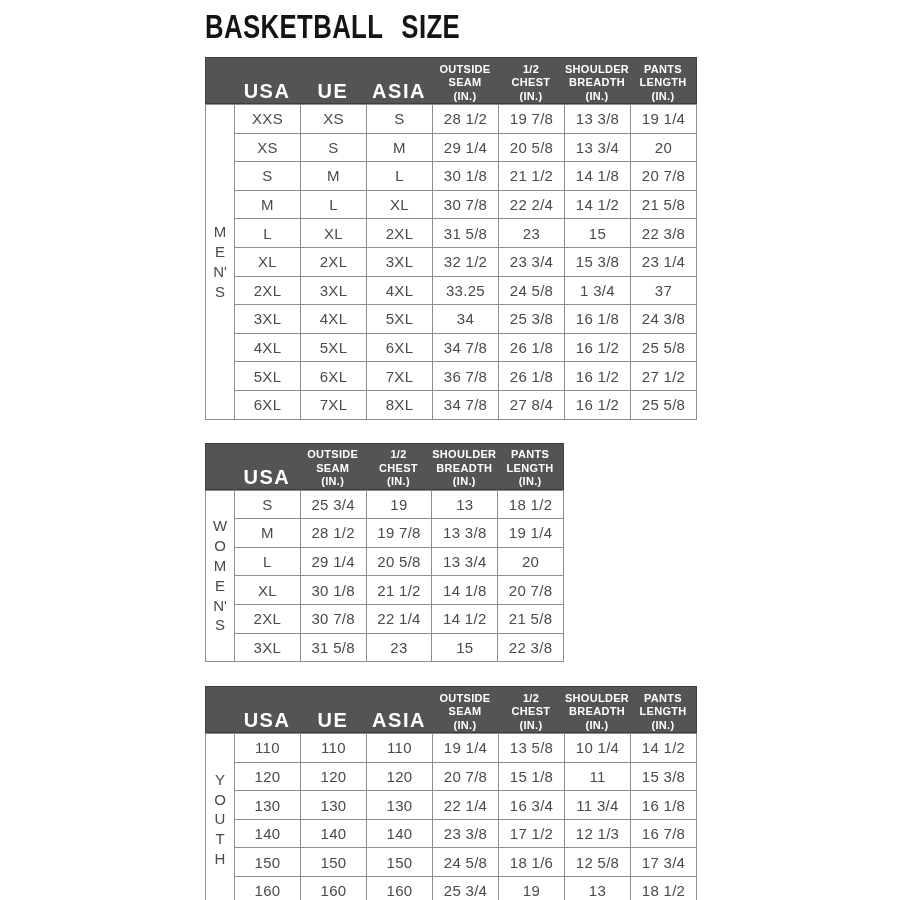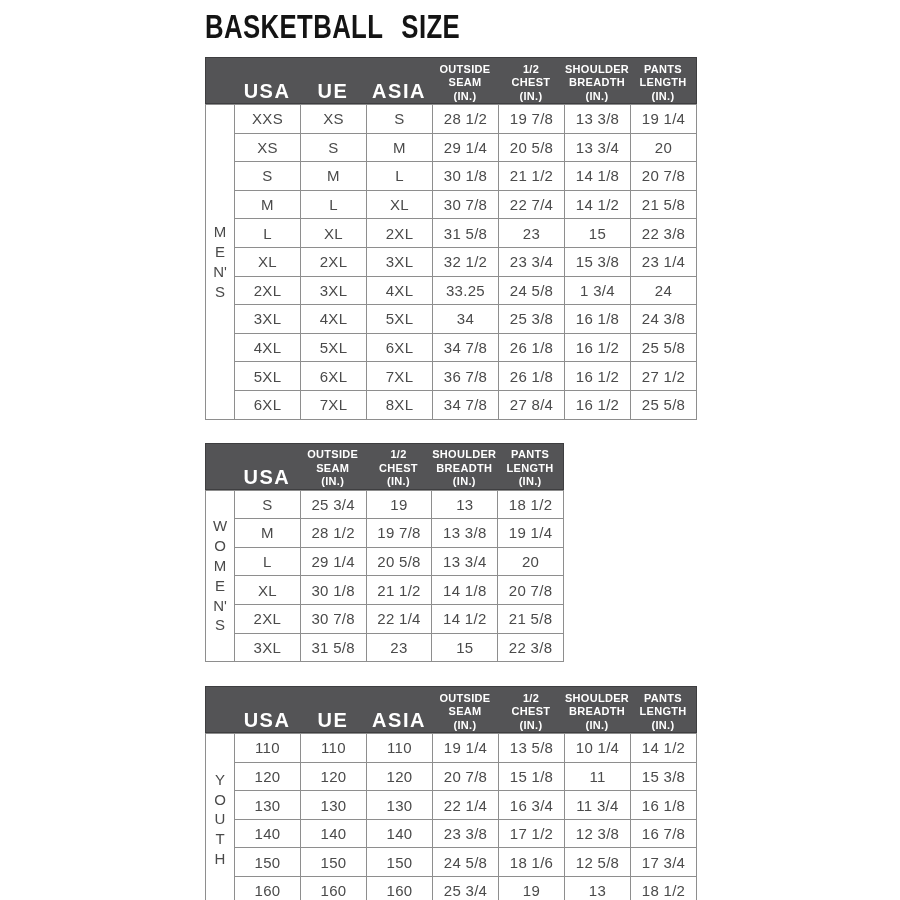--- a/index.html
+++ b/index.html
@@ -105,21 +105,21 @@
             <td>30 1/8</td>
             <td>21 1/2</td>
             <td>14 1/8</td>
             <td>20 7/8</td>
           </tr>
           <tr>
             <td>M</td>
             <td>L</td>
             <td>XL</td>
             <td>30 7/8</td>
-            <td>22 7/4</td>
+            <td>22 2/4</td>
             <td>14 1/2</td>
             <td>21 5/8</td>
           </tr>
           <tr>
             <td>L</td>
             <td>XL</td>
             <td>2XL</td>
             <td>31 5/8</td>
             <td>23</td>
             <td>15</td>
@@ -134,21 +134,21 @@
             <td>15 3/8</td>
             <td>23 1/4</td>
           </tr>
           <tr>
             <td>2XL</td>
             <td>3XL</td>
             <td>4XL</td>
             <td>33.25</td>
             <td>24 5/8</td>
             <td>1 3/4</td>
-            <td>24</td>
+            <td>37</td>
           </tr>
           <tr>
             <td>3XL</td>
             <td>4XL</td>
             <td>5XL</td>
             <td>34</td>
             <td>25 3/8</td>
             <td>16 1/8</td>
             <td>24 3/8</td>
           </tr>
@@ -310,21 +310,21 @@
             <td>16 3/4</td>
             <td>11 3/4</td>
             <td>16 1/8</td>
           </tr>
           <tr>
             <td>140</td>
             <td>140</td>
             <td>140</td>
             <td>23 3/8</td>
             <td>17 1/2</td>
-            <td>12 3/8</td>
+            <td>12 1/3</td>
             <td>16 7/8</td>
           </tr>
           <tr>
             <td>150</td>
             <td>150</td>
             <td>150</td>
             <td>24 5/8</td>
             <td>18 1/6</td>
             <td>12 5/8</td>
             <td>17 3/4</td>

